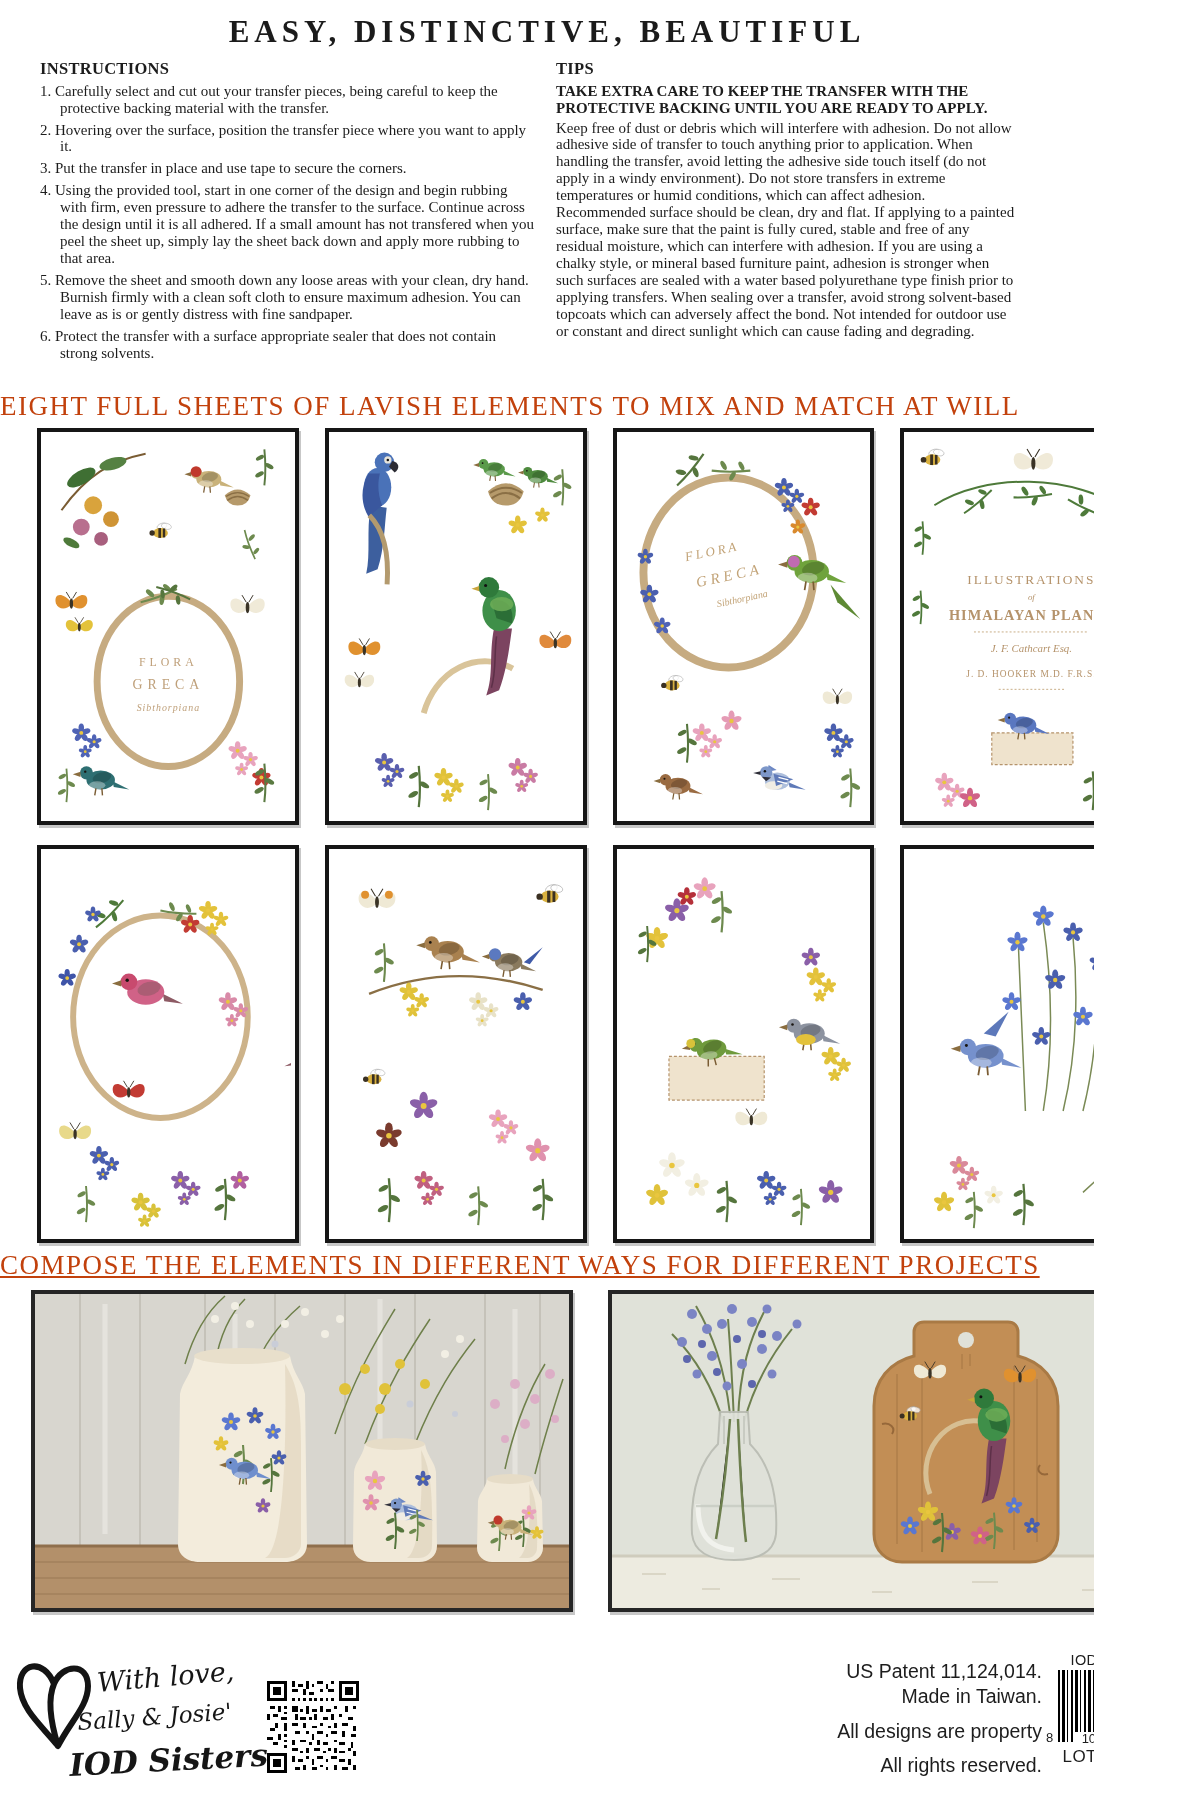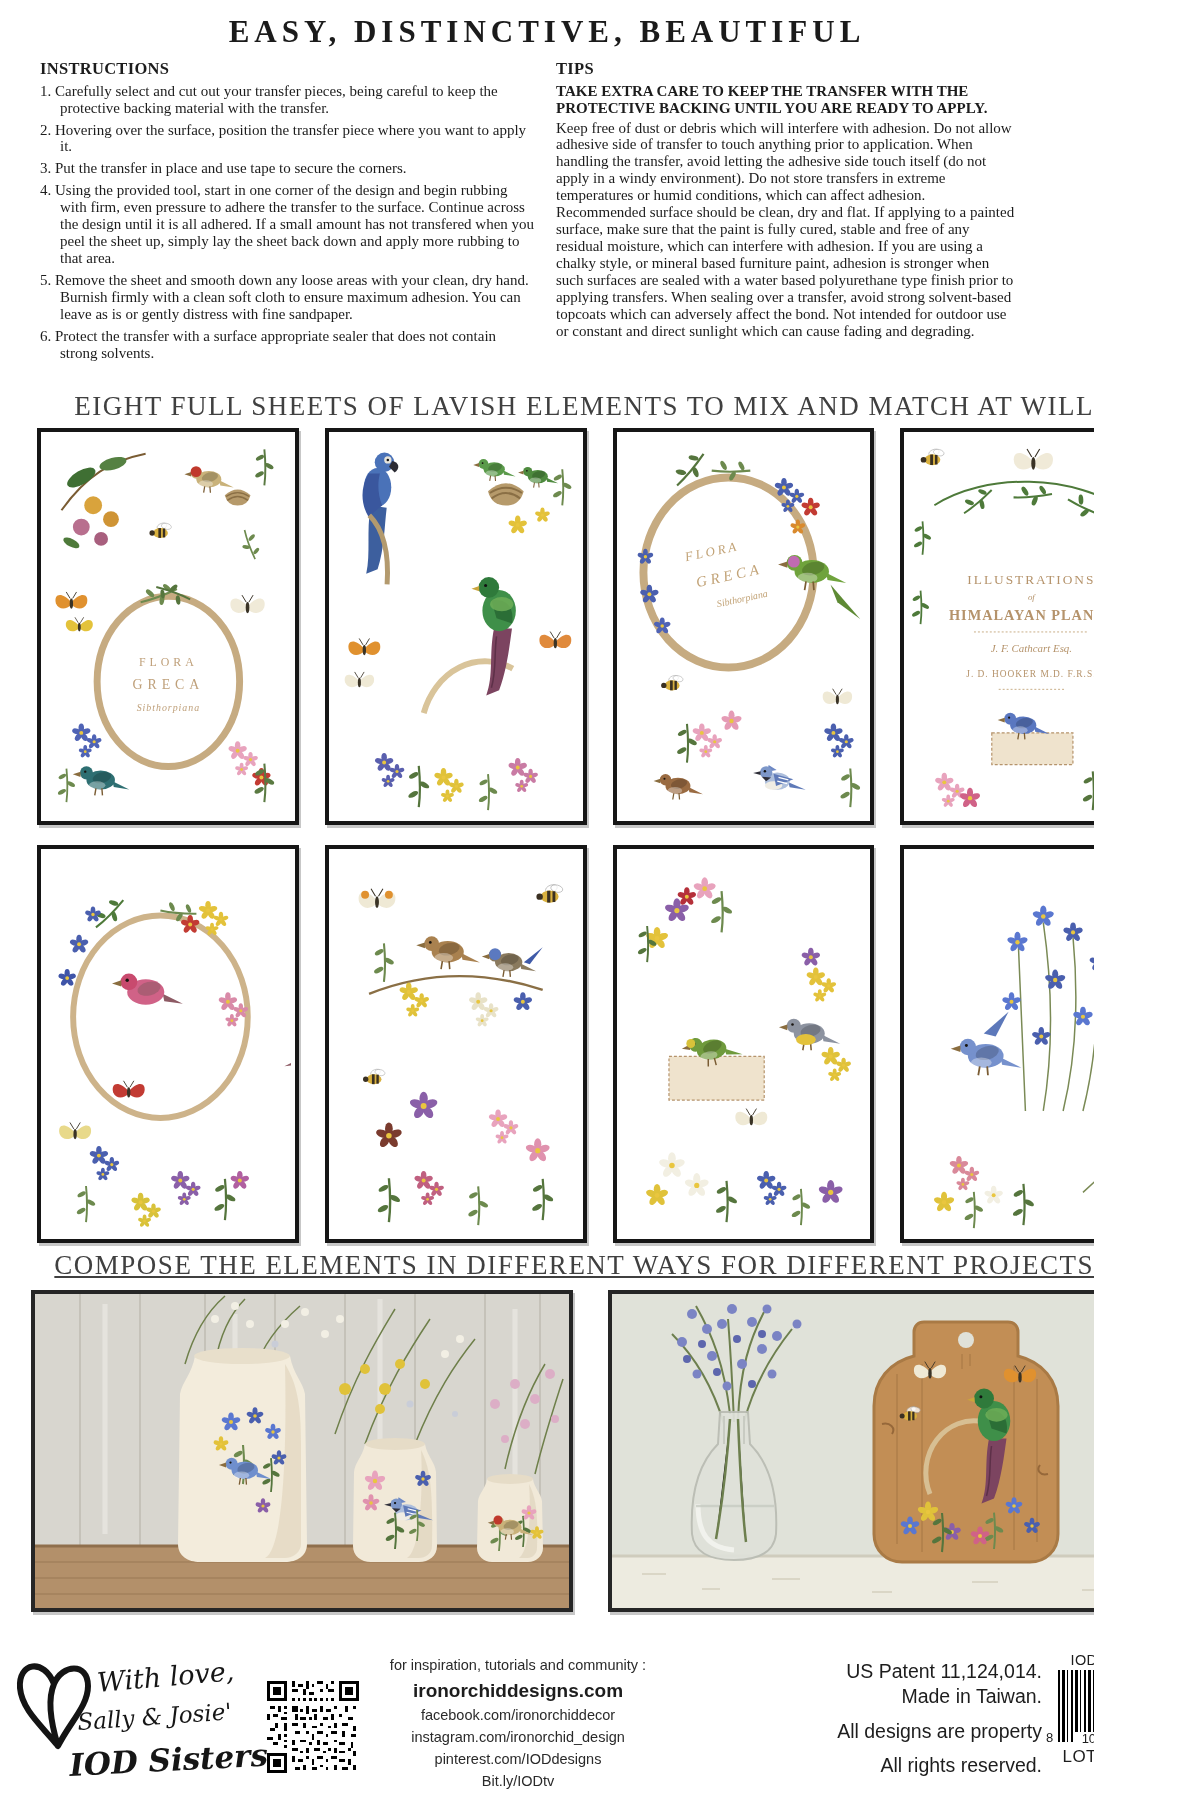--- a/index.html
+++ b/index.html
@@ -14,22 +14,22 @@
   }
   .col { position:absolute; top:60px; font-size:15px; line-height:1.13; }
   .col-instructions { left:40px; width:496px; }
   .col-tips { left:556px; width:460px; }
   .col h3 { font-size:16.5px; font-weight:bold; letter-spacing:.3px; margin-bottom:4px; }
   ol.steps { list-style:none; counter-reset:step; }
   ol.steps li { counter-increment:step; padding-left:20px; text-indent:-20px; margin-bottom:5px; }
   ol.steps li::before { content: counter(step) ". "; }
   .tips-warning { font-weight:bold; margin-bottom:3px; }
   .section-title {
-    position:absolute; left:0; width:100%; text-align:right;
-    font-size:27px; letter-spacing:1.5px; color:#404040;
+    position:absolute; left:0; width:100%; text-align:left;
+    font-size:27px; letter-spacing:1.5px; color:#c2410c;
   }
   .sheets-title { top:391px; }
   .compose-title { top:1250px;text-decoration:underline; }
   .sheets-grid {
     position:absolute; left:37px; top:428px; width:1125px; height:815px;
     display:grid; grid-template-columns:repeat(4,1fr);
     grid-template-rows:397px 398px; column-gap:26px; row-gap:20px;
   }
   .sheet {
     border:4px solid #161616; background:#fff; padding:4px;
@@ -662,28 +662,20 @@
       <path d="M2 2h3v3h-3z M28 2h3v3h-3z M2 28h3v3h-3z"></path>
       <path d="M9 0h1v2h-1z M11 1h2v1h-2z M14 0h1v3h-1z M16 1h1v1h-1z M18 0h2v1h-2z M21 1h1v2h-1z M23 0h1v1h-1z M9 3h2v1h-2z M13 3h1v2h-1z M15 4h2v1h-2z M19 3h1v1h-1z M22 3h2v1h-2z"></path>
       <path d="M9 6h1v1h-1z M11 6h1v1h-1z M13 6h1v1h-1z M15 6h1v1h-1z M17 6h1v1h-1z M19 6h1v1h-1z M21 6h1v1h-1z M23 6h1v1h-1z"></path>
       <path d="M6 9h1v1h-1z M6 11h1v1h-1z M6 13h1v1h-1z M6 15h1v1h-1z M6 17h1v1h-1z M6 19h1v1h-1z M6 21h1v1h-1z M6 23h1v1h-1z"></path>
       <path d="M1 9h2v1h-2z M4 9h1v2h-1z M0 12h1v2h-1z M2 12h2v1h-2z M5 13h2v1h-2z M3 15h1v2h-1z M1 17h2v1h-2z M6 16h1v1h-1z M0 20h2v1h-2z M4 19h1v2h-1z M2 22h2v1h-2z"></path>
       <path d="M9 9h2v2h-2z M12 10h1v1h-1z M14 9h1v3h-1z M16 10h2v1h-2z M19 9h1v2h-1z M21 10h2v1h-2z M24 9h1v1h-1z M28 9h1v2h-1z M31 9h1v1h-1z M10 12h1v2h-1z M12 13h2v1h-2z M15 13h1v1h-1z M17 12h1v2h-1z M20 13h2v1h-2z M23 12h1v2h-1z M26 12h1v1h-1z M29 13h2v1h-2z M9 15h2v1h-2z M13 15h1v2h-1z M16 16h2v1h-2z M19 15h1v1h-1z M22 16h1v1h-1z M24 15h1v2h-1z M27 15h2v1h-2z M31 16h1v2h-1z M10 18h2v1h-2z M14 18h1v1h-1z M16 19h1v2h-1z M18 18h2v1h-2z M21 19h1v1h-1z M23 18h2v1h-2z M27 18h1v2h-1z M30 19h2v1h-2z M9 21h1v2h-1z M12 21h2v1h-2z M15 22h1v1h-1z M18 21h1v2h-1z M20 22h2v1h-2z M24 21h1v1h-1z M26 22h2v1h-2z M30 22h1v2h-1z"></path>
       <path d="M9 24h2v1h-2z M12 25h1v1h-1z M14 24h1v2h-1z M17 24h2v1h-2z M20 25h1v1h-1z M22 24h1v1h-1z M24 24h1v2h-1z M26 25h2v1h-2z M29 24h1v1h-1z M31 25h1v2h-1z M9 27h1v2h-1z M11 28h2v1h-2z M14 27h1v1h-1z M16 28h1v2h-1z M18 27h2v1h-2z M21 28h1v1h-1z M23 27h2v1h-2z M26 28h2v1h-2z M29 28h1v2h-1z M10 31h2v1h-2z M13 30h1v2h-1z M16 31h2v1h-2z M19 30h1v1h-1z M21 31h1v1h-1z M24 30h1v2h-1z M27 31h2v1h-2z M31 30h1v2h-1z"></path>
     </g>
   </svg>
 
-  <div class="links">
-    <div>for inspiration, tutorials and community :</div>
-    <div class="website">ironorchiddesigns.com</div>
-    <div>facebook.com/ironorchiddecor</div>
-    <div>instagram.com/ironorchid_design</div>
-    <div>pinterest.com/IODdesigns</div>
-    <div>Bit.ly/IODtv</div>
-  </div>
 
   <div class="patent-block">
     <div>US Patent 11,124,014.</div>
     <div>Made in Taiwan.</div>
     <div class="gap">All designs are property</div>
     <div class="gap">All rights reserved.</div>
   </div>
 
   <div class="barcode-wrap">
     <div class="sku">IOD-TRA-FLG</div>

